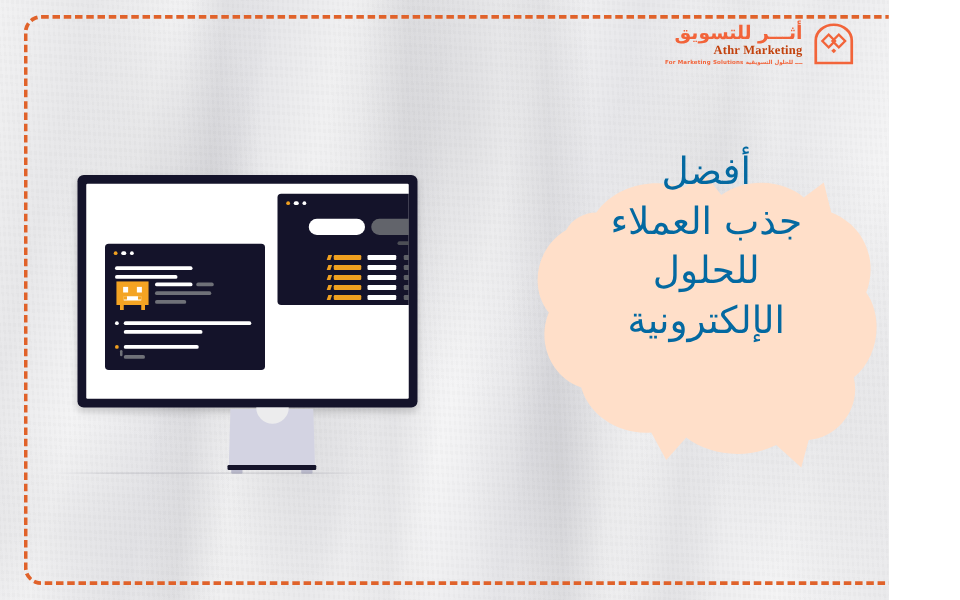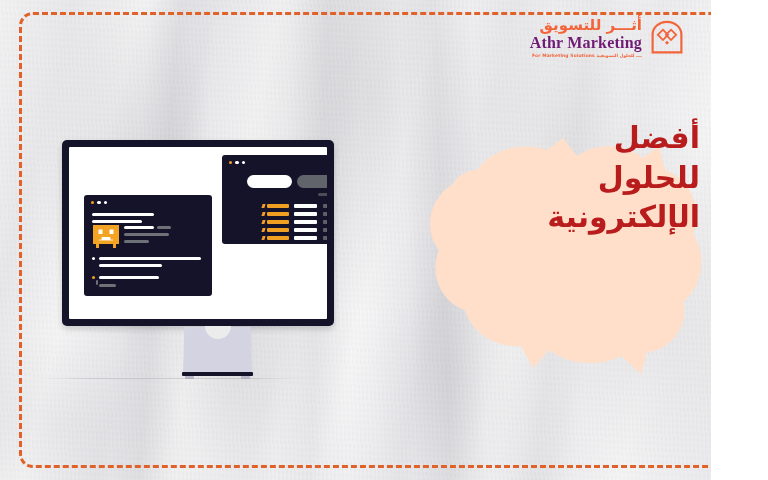--- a/index.html
+++ b/index.html
@@ -76,23 +76,23 @@
     align-items:flex-end;
     line-height:1;
   }
   .logo-ar{
     font-size:15px; font-weight:700;
     letter-spacing:.3px;
     color:#f2643a;
     direction:rtl;
   }
   .logo-en{
-    font-size:16px; font-weight:700;
+    font-size:10px; font-weight:700;
     font-family:"Liberation Serif", serif;
-    color:#701a75;
+    color:#c2410c;
     margin-top:2px;
     letter-spacing:.2px;
   }
   .logo-tagline{
     font-size:4.4px; font-weight:600;
     color:#f2643a;
     margin-top:2.5px;
     letter-spacing:.15px;
     white-space:nowrap;
   }
@@ -105,24 +105,24 @@
     width:300px; height:270px;
     pointer-events:none;
   }
 
   
   .headline{
     position:absolute;
     left:430px; top:118px;
     width:270px;
     direction:rtl;
-    text-align:right;
-    color:#b91c1c;
+    text-align:center;
+    color:#0369a1;
     font-family:"DejaVu Sans", sans-serif;
-    font-weight:700;
+    font-weight:400;
     font-size:30px;
     line-height:1.32;
     letter-spacing:-.2px;
   }
   .headline .ln{ display:block; white-space:nowrap; }
 
   
   .monitor{ position:absolute; left:62px; top:140px; }
 
   .screen-frame{
@@ -258,20 +258,21 @@
     <svg class="logo-mark" viewBox="0 0 40 40">
       <path d="M4 36 L4 16 A16 14 0 0 1 36 16 L36 36 Z" fill="none" stroke="#f2643a" stroke-width="2.4"></path>
       <rect x="11.5" y="12.5" width="8" height="8" transform="rotate(45 15.5 16.5)" fill="none" stroke="#f2643a" stroke-width="2"></rect>
       <rect x="20.5" y="12.5" width="8" height="8" transform="rotate(45 24.5 16.5)" fill="none" stroke="#f2643a" stroke-width="2"></rect>
       <path d="M20 23 l2.2 2.2 -2.2 2.2 -2.2 -2.2 Z" fill="#f2643a"></path>
     </svg>
   </div>
 
   <div class="headline">
     <span class="ln">أفضل</span>
+    <span class="ln">جذب العملاء</span>
     <span class="ln">للحلول</span>
     <span class="ln">الإلكترونية</span>
   </div>
 
   <div class="monitor">
     <div class="screen-frame">
       <div class="screen">
 
         <div class="win win-right">
           <div class="win-dots">

